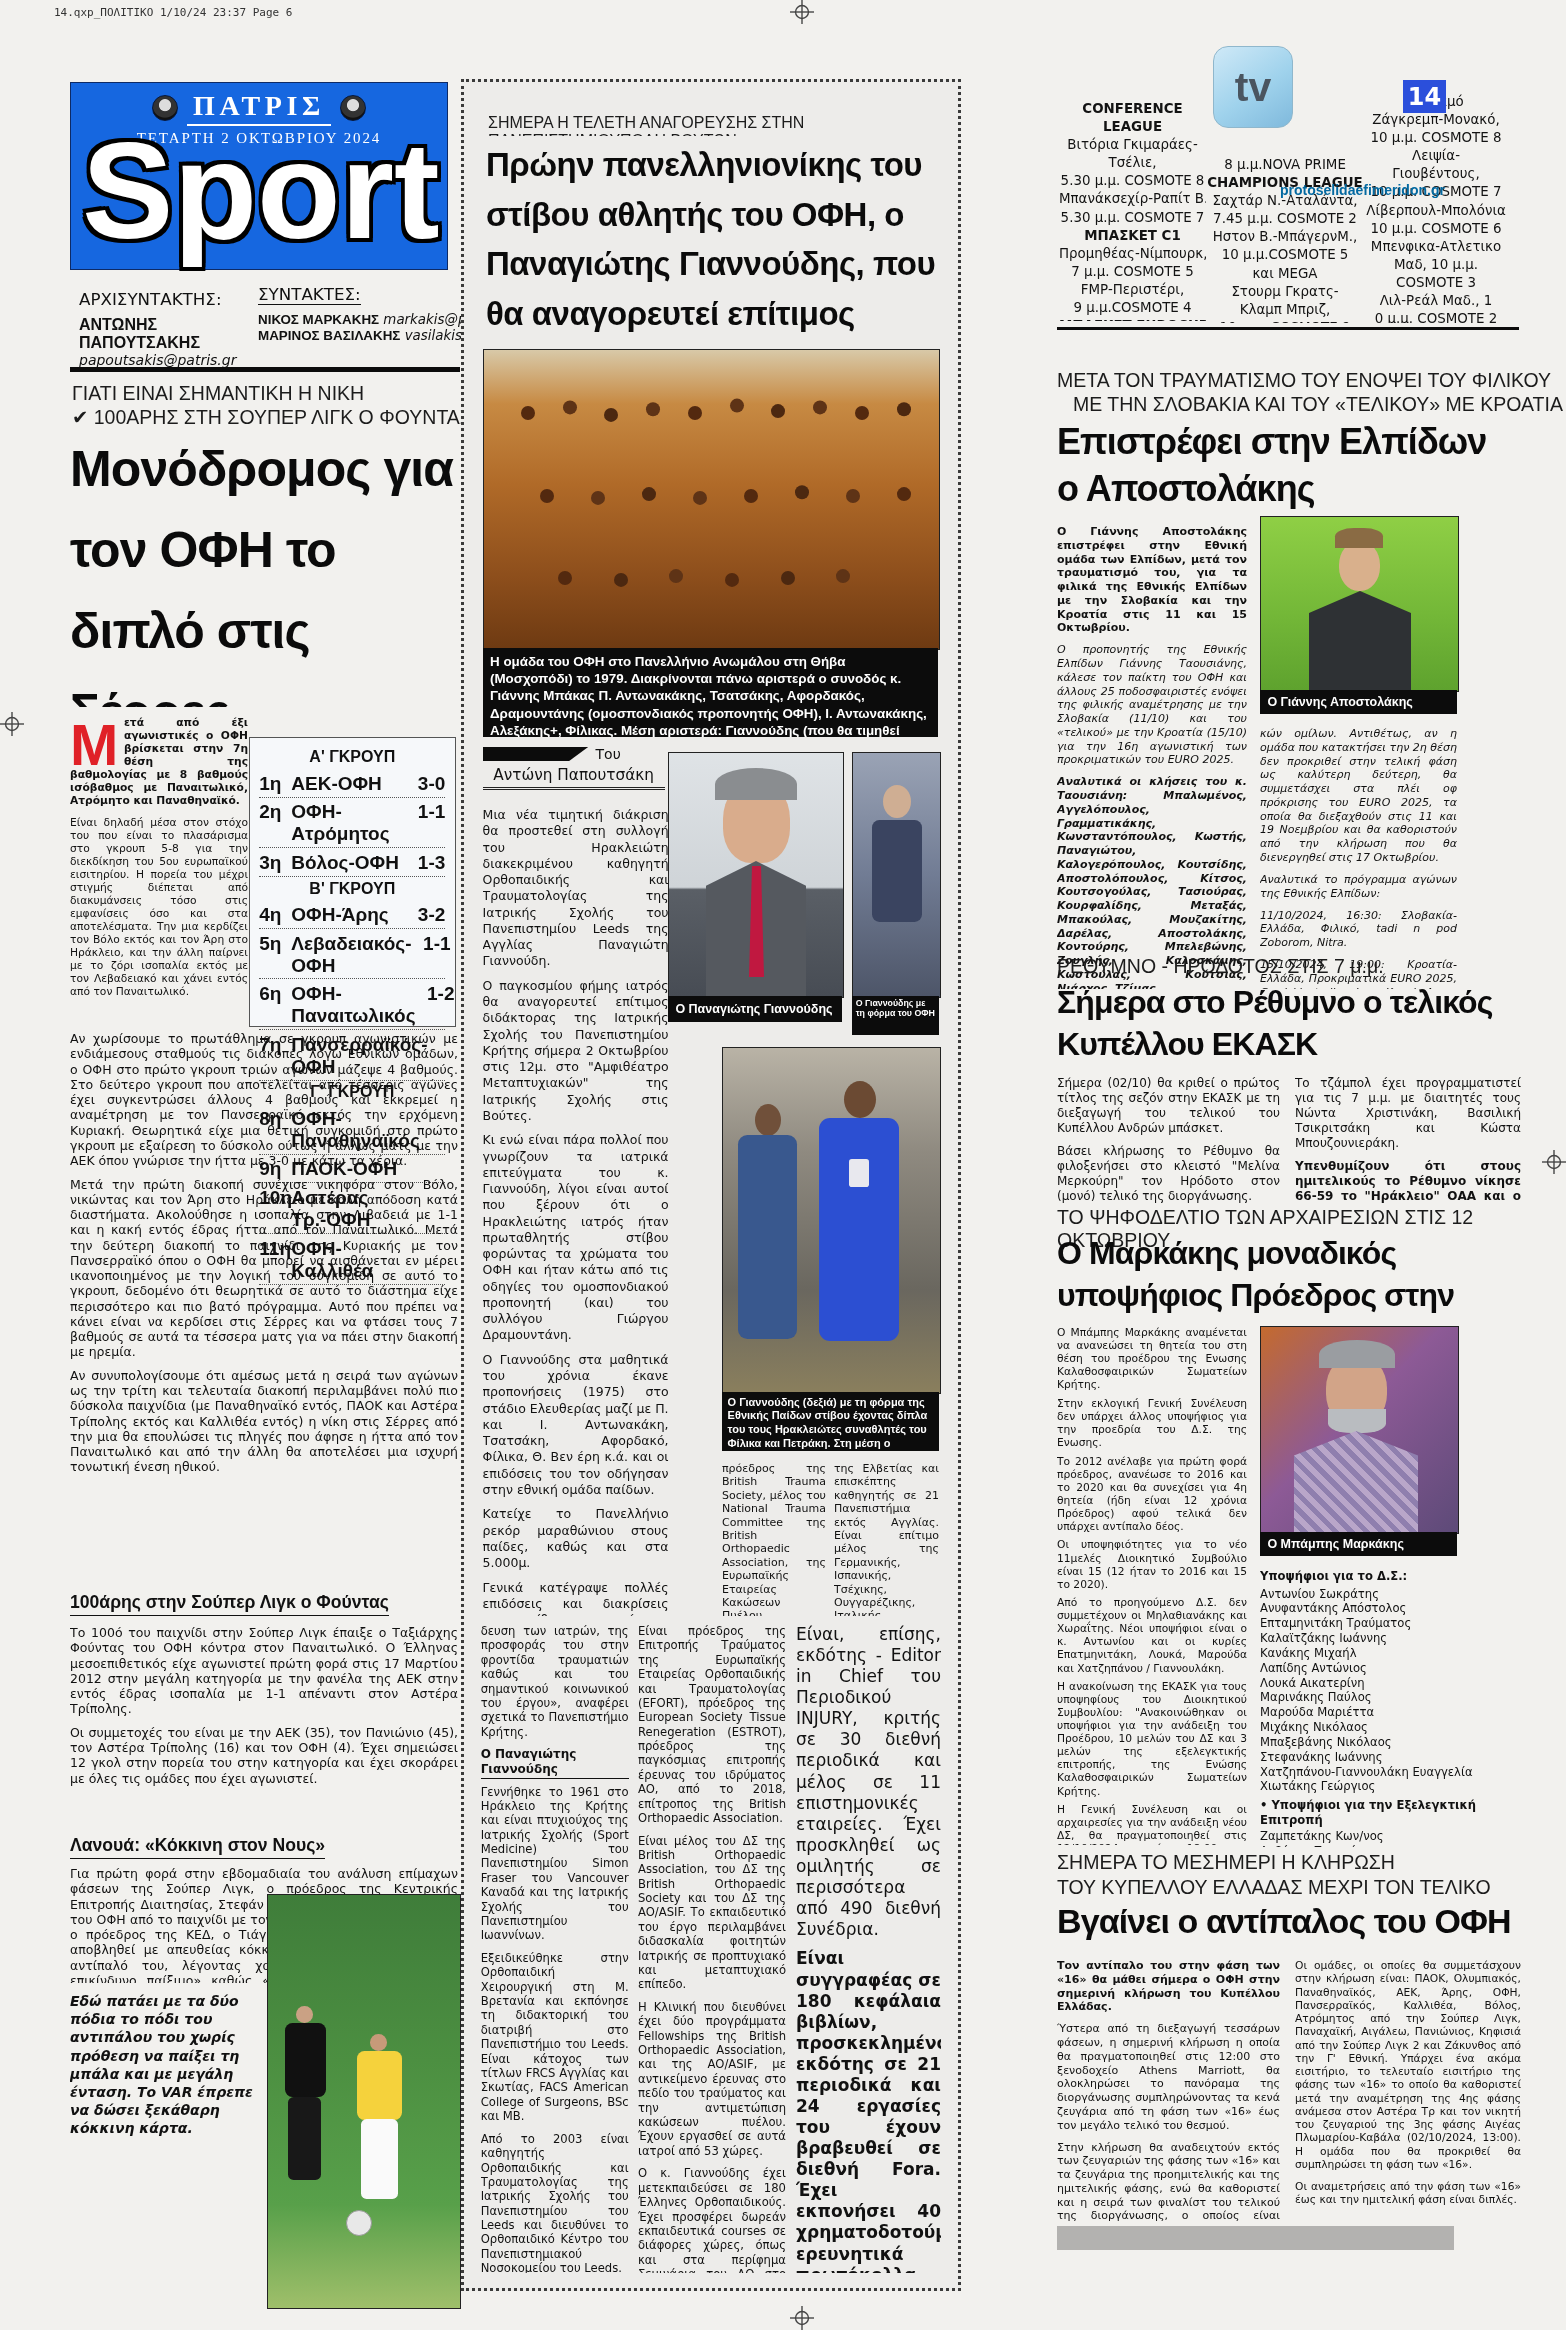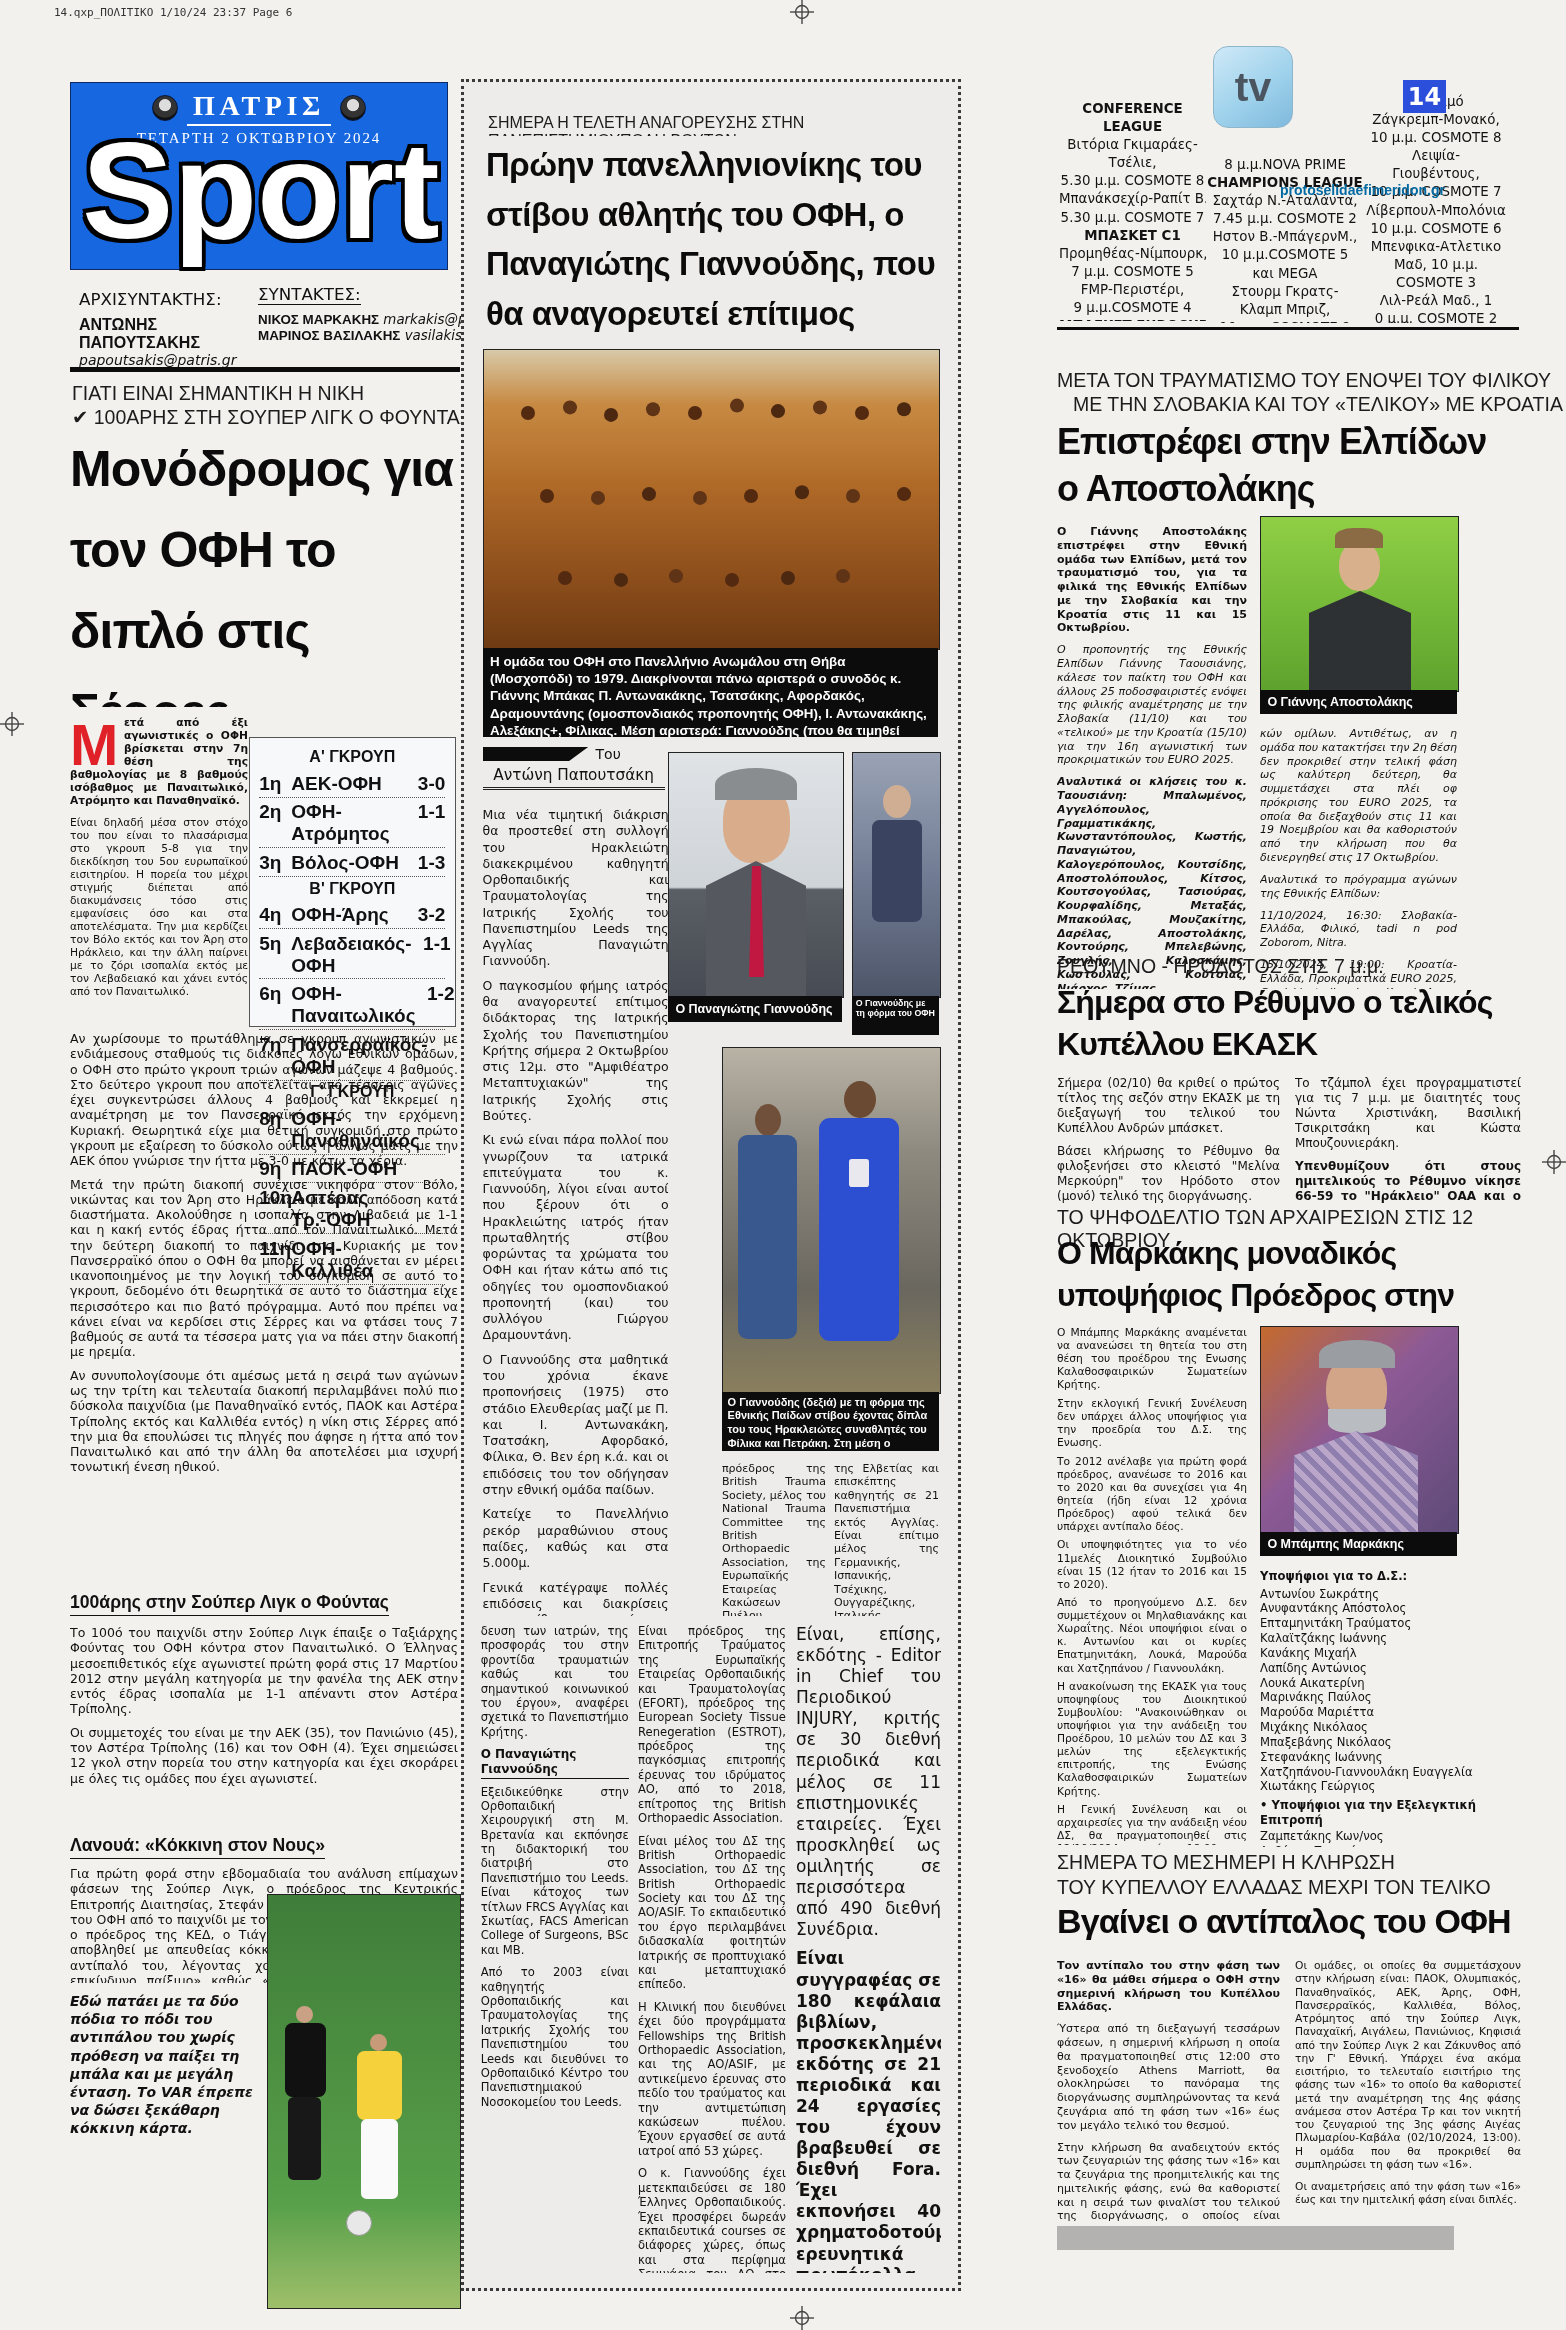--- a/index.html
+++ b/index.html
@@ -298,20 +298,21 @@
       <div class="abs" style="left:15px;top:87px;width:59px;height:204px;background:#39588e;border-radius:9.3px;"></div>
     </div>
     <div class="abs cap clip" style="left:258px;top:1310px;width:217px;height:59px;font-size:11px;line-height:1.25;padding:3.7px 5.6px;box-sizing:border-box;">Ο Γιαννούδης (δεξιά) με τη φόρμα της Εθνικής Παίδων στίβου έχοντας δίπλα του τους Ηρακλειώτες συναθλητές του Φίλικα και Πετράκη. Στη μέση ο ομοσπονδιακός προπονητής κ. Δραμουντάνης</div>
 
     <div class="abs clip" style="left:258px;top:1380px;width:104px;height:154px;font-size:11px;line-height:1.22;text-align:justify;">πρόεδρος της British Trauma Society, μέλος του National Trauma Committee της British Orthopaedic Association, της Ευρωπαϊκής Εταιρείας Κακώσεων Πυέλου, Ηνωμένων Πολιτειών Αμερικής και της Διεθνούς Επιτροπής Τραύματος.</div>
     <div class="abs clip" style="left:370px;top:1380px;width:105px;height:154px;font-size:11px;line-height:1.22;text-align:justify;">της Ελβετίας και επισκέπτης καθηγητής σε 21 Πανεπιστήμια εκτός Αγγλίας. Είναι επίτιμο μέλος της Γερμανικής, Ισπανικής, Τσέχικης, Ουγγαρέζικης, Ιταλικής, Μεξικανικής και Αμερικάνικης Ορθοπαιδικής Εταιρείας.</div>
 
     <div class="abs clip" style="left:16.7px;top:1542px;width:148px;height:649px;font-size:11.6px;line-height:1.24;">
         <p>δευση των ιατρών, της προσφοράς του στην φροντίδα τραυματιών καθώς  και του σημαντικού κοινωνικού του έργου», αναφέρει σχετικά το Πανεπιστήμιο Κρήτης.</p>
         <p class="sub">Ο Παναγιώτης Γιαννούδης</p>
+        <p>Γεννήθηκε το 1961 στο Ηράκλειο της Κρήτης και είναι πτυχιούχος της Ιατρικής Σχολής (Sport Medicine) του Πανεπιστημίου Simon Fraser του Vancouver Καναδά και της Ιατρικής Σχολής του Πανεπιστημίου Ιωαννίνων.</p>
         <p>Εξειδικεύθηκε στην Ορθοπαιδική Χειρουργική στη Μ. Βρετανία και εκπόνησε τη διδακτορική του διατριβή στο Πανεπιστήμιο του Leeds. Είναι κάτοχος των τίτλων FRCS Αγγλίας και Σκωτίας, FACS American College of Surgeons, BSc και MB.</p>
         <p>Από το 2003 είναι καθηγητής Ορθοπαιδικής και Τραυματολογίας της Ιατρικής Σχολής του Πανεπιστημίου του Leeds και διευθύνει το Ορθοπαιδικό Κέντρο του Πανεπιστημιακού Νοσοκομείου του Leeds.</p>
       </div>
     <div class="abs clip" style="left:174px;top:1542px;width:148px;height:649px;font-size:11.6px;line-height:1.24;">
         <p>Είναι πρόεδρος της Επιτροπής Τραύματος της Ευρωπαϊκής Εταιρείας Ορθοπαιδικής και Τραυματολογίας (EFORT), πρόεδρος της European Society Tissue Renegeration (ESTROT), πρόεδρος της παγκόσμιας επιτροπής έρευνας του ιδρύματος AO, από το 2018, επίτροπος της British Orthopaedic Association.</p>
         <p>Είναι μέλος του ΔΣ της British Orthopaedic Association, του ΔΣ της British Orthopaedic Society και του ΔΣ της AO/ASIF. Το εκπαιδευτικό του έργο περιλαμβάνει διδασκαλία φοιτητών Ιατρικής σε προπτυχιακό και μεταπτυχιακό επίπεδο.</p>
         <p>Η Κλινική που διευθύνει έχει δύο προγράμματα Fellowships της British Orthopaedic Association, και της AO/ASIF, με αντικείμενο έρευνας στο πεδίο του τραύματος και την αντιμετώπιση κακώσεων πυέλου. Έχουν εργασθεί σε αυτά ιατροί από 53 χώρες.</p>
         <p>Ο κ. Γιαννούδης έχει μετεκπαιδεύσει σε 180 Έλληνες Ορθοπαιδικούς. Έχει προσφέρει δωρεάν εκπαιδευτικά courses σε διάφορες χώρες, όπως και στα περίφημα Σεμινάρια του ΑΟ στο Davos.</p>
       </div>
     <div class="abs clip" style="left:332px;top:1542px;width:145px;height:649px;font-size:17px;line-height:1.24;">

